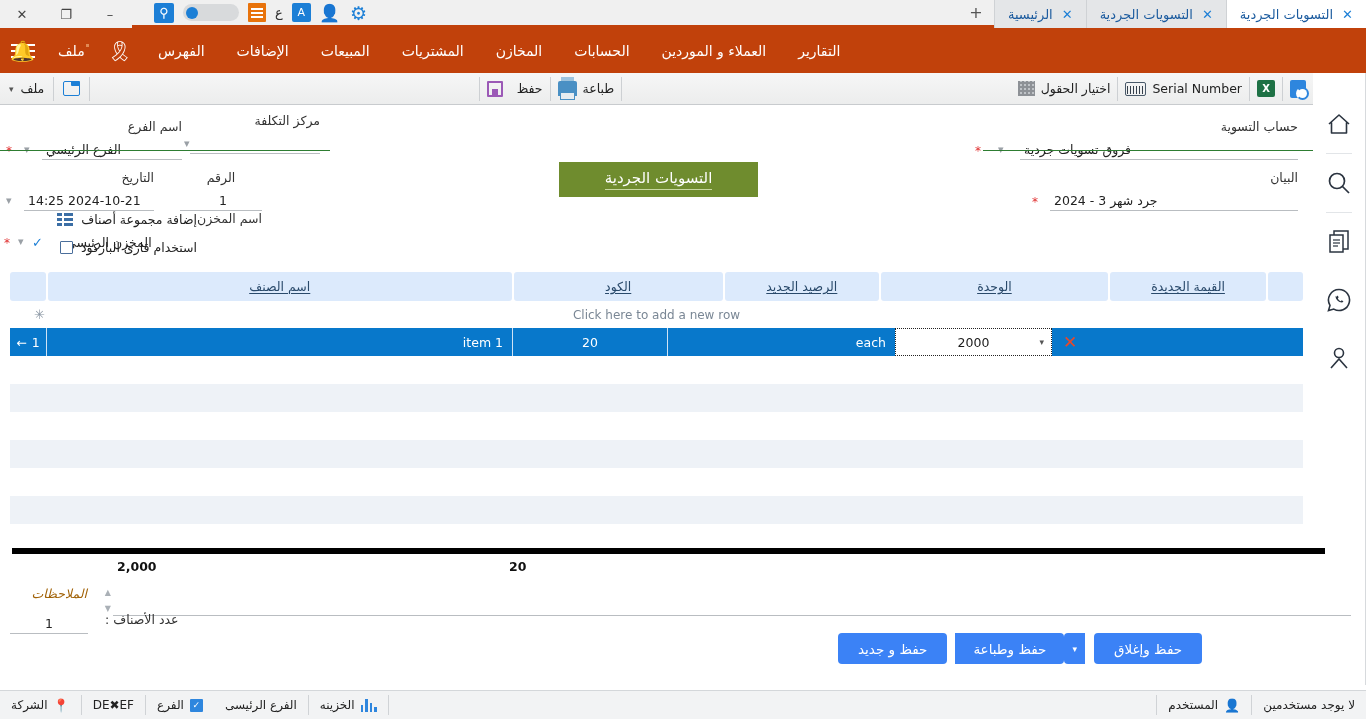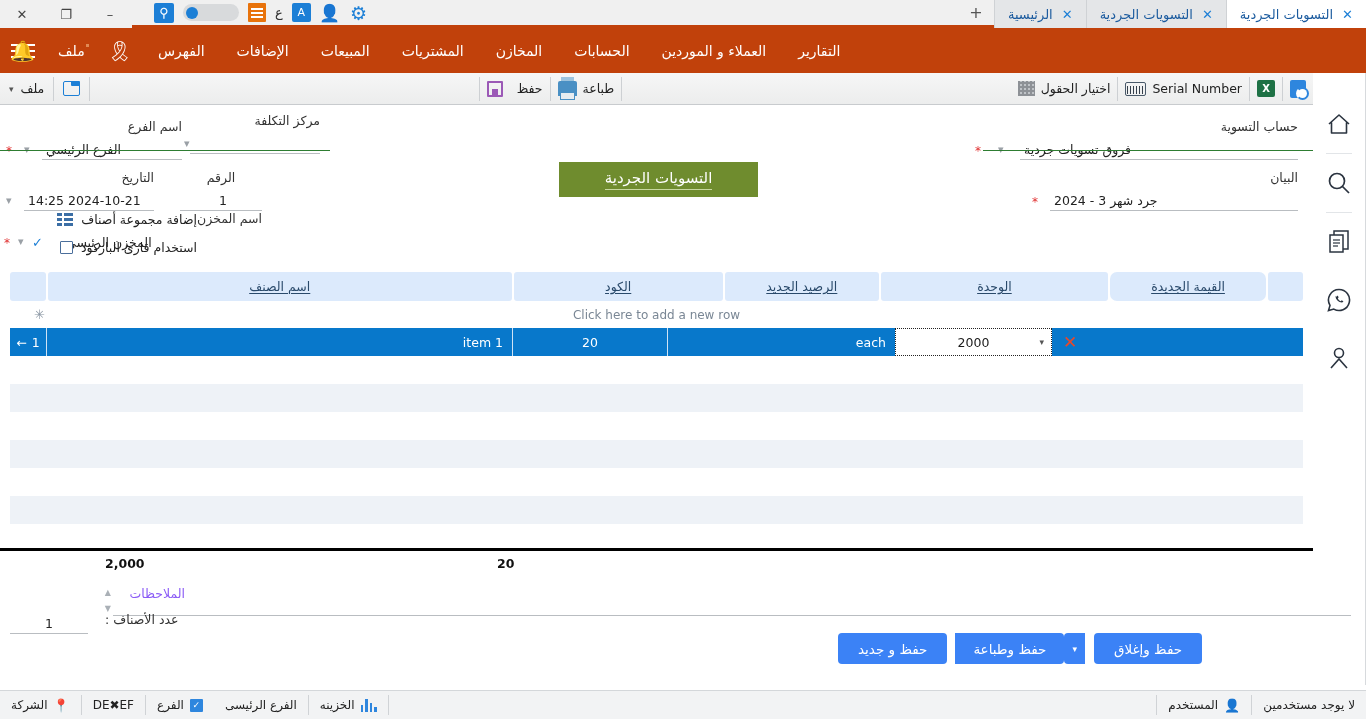--- a/index.html
+++ b/index.html
@@ -221,27 +221,27 @@
   .valcell .dd { position: absolute; right: 7px; font-size: 9px; color: #555; }
   .xbtn {
     width: 36px; display: flex; align-items: center; justify-content: center;
     color: #e8482a; font-size: 17px; font-weight: bold;
   }
   .stripe { margin: 0 10px; height: 28px; background: #eef2f7; }
   .stripe.w { background: #fff; }
 
   
   .totals {
-    position: absolute; top: 548px; left: 0; width: 1313px; height: 28px;
-    border-top: 3px solid #000000;
+    position: absolute; top: 548px; left: 12px; width: 1313px; height: 28px;
+    border-top: 6px solid #000000;
   }
   .tot { position: absolute; font-size: 12.5px; font-weight: bold; color: #111; top: 5px; }
 
   
-  .notes-lbl { position: absolute; right: 1181px; top: 586px; font-size: 12.5px; color: #8b5cf6; }
+  .notes-lbl { position: absolute; right: 1279px; top: 586px; font-size: 12.5px; color: #a16207; font-style: italic; }
   .notes-box {
     position: absolute; right: 15px; top: 592px; width: 1238px; height: 24px;
     border-bottom: 1px solid #b9bdc1;
   }
   .spin {
     position: absolute; right: 1255px; top: 588px; display: flex; flex-direction: column;
     gap: 7px; color: #aab0b6; font-size: 8px;
   }
   .cnt-lbl { position: absolute; left: 105px; top: 612px; font-size: 12.5px; color: #333; }
   .cnt-box {
@@ -515,21 +515,21 @@
       </div>
     <div class="gh" style="width:210px;">
         <u>الكود</u>
       </div>
     <div class="gh" style="width:155px;">
         <u>الرصيد الجديد</u>
       </div>
     <div class="gh" style="width:228px;">
         <u>الوحدة</u>
       </div>
-    <div class="gh" style="width:157px;border-radius:7px;">
+    <div class="gh" style="width:157px;">
         <u>القيمة الجديدة</u>
       </div>
     <div class="gh" style="width:35px;"></div>
   </div>
 
   <div class="addrow">
     <span class="ast">✳</span>
     <span>Click here to add a new row</span>
   </div>
 

